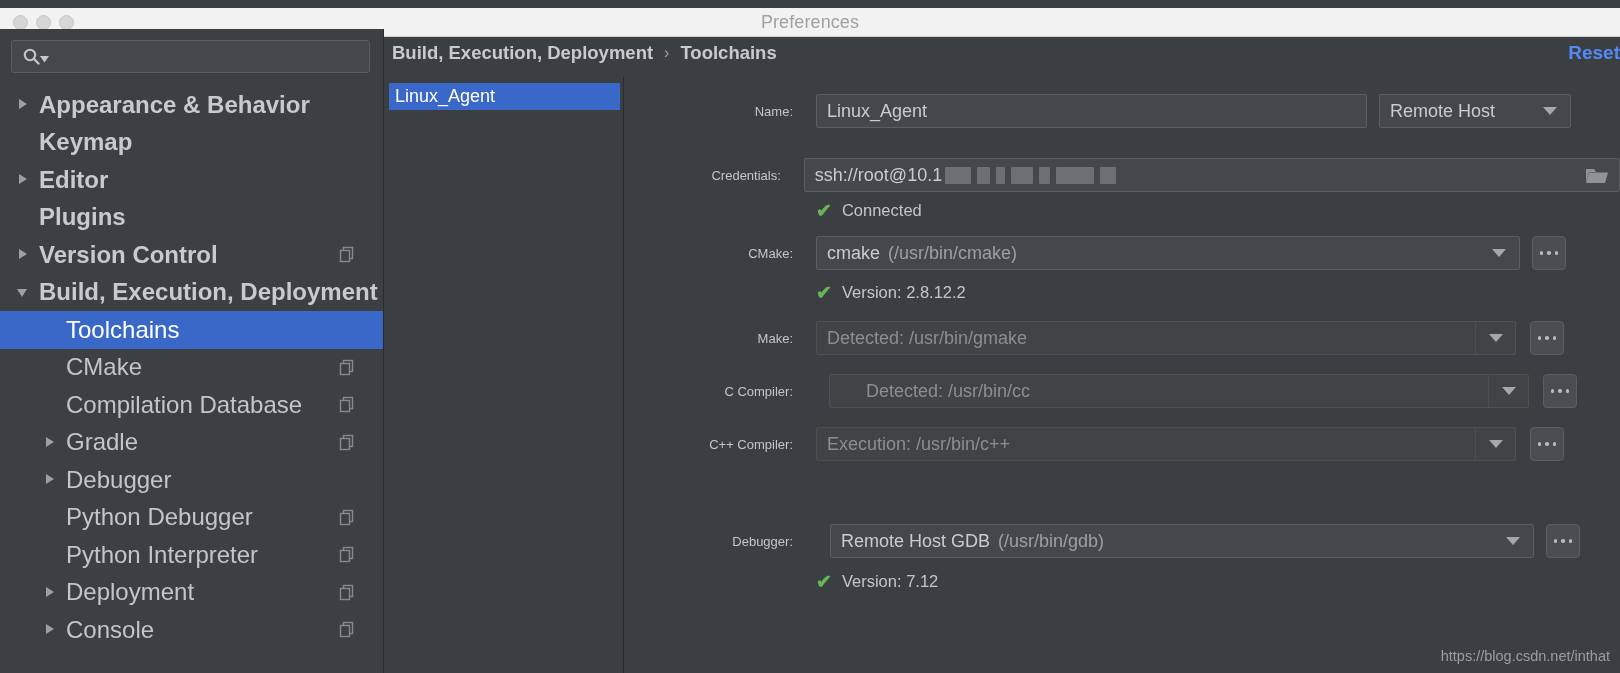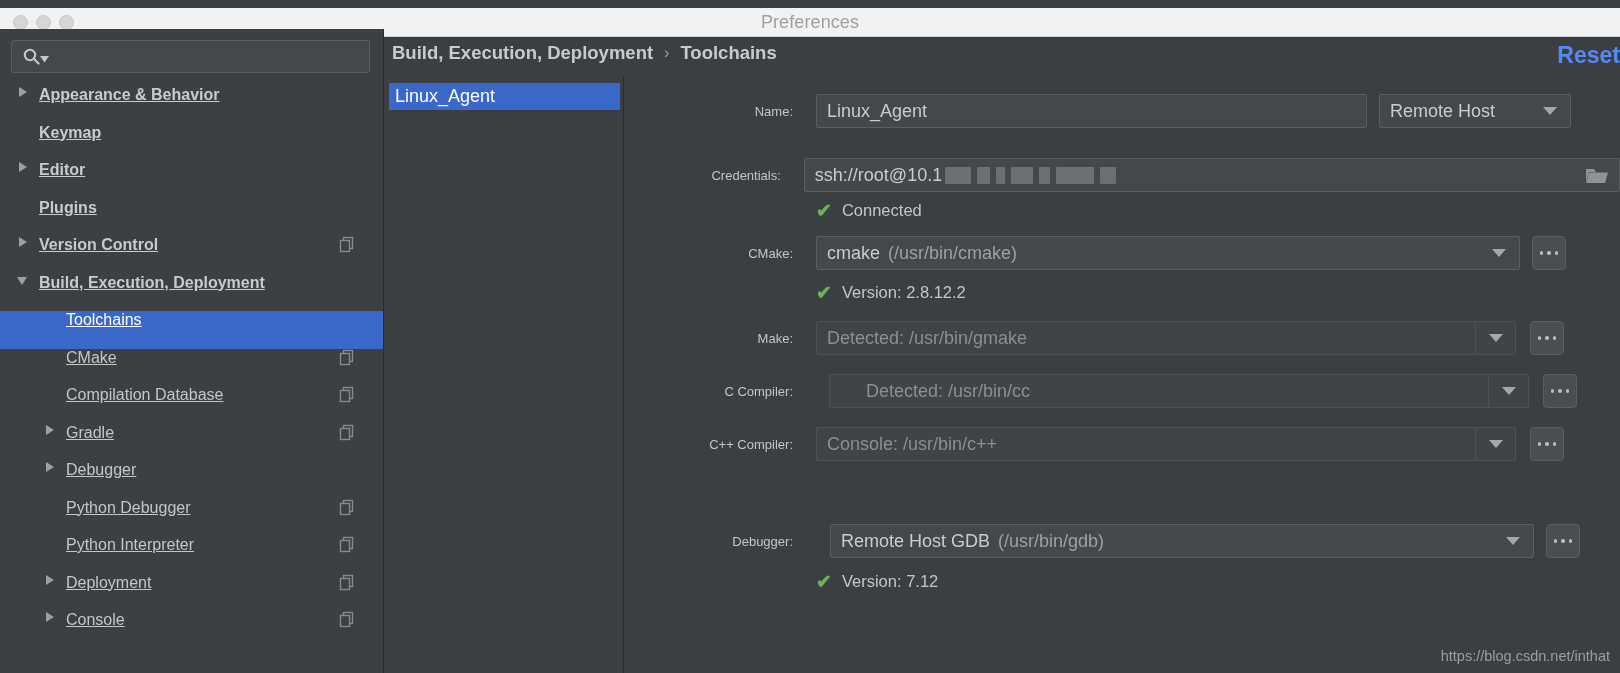--- a/index.html
+++ b/index.html
@@ -54,25 +54,24 @@
   .search-icon { display: flex; align-items: center; gap: 1px; }
   .search-icon svg { display: block; }
   .search-input-text {
     flex: 1; font-size: 14px; color: #c9ccce; padding-left: 6px;
   }
 
   .tree { margin-top: 13px; }
   .tree-row {
     position: relative;
     height: 37.5px;
-    display: flex; align-items: flex-start;
-    font-size: 16px;
+    display: flex; align-items: center;
+    font-size: 24px;
     color: #c3c6c9;
     white-space: nowrap;
-    text-decoration: underline;
   }
   .tree-row.bold { font-weight: bold; color: #c8cbce; }
   .tree-row.selected {
     background: #3a68c8;
     color: #ffffff;
   }
   .twisty {
     width: 13px; height: 13px;
     flex: 0 0 13px;
     position: relative;
@@ -118,21 +117,21 @@
   
   .breadcrumb {
     position: absolute; left: 392px; top: 42px;
     font-size: 18.5px; font-weight: bold; color: #c8cbce;
     display: flex; align-items: center; gap: 11px;
     white-space: nowrap;
   }
   .crumb-sep { color: #9aa0a4; font-weight: normal; font-size: 16px; }
   .reset-link {
     position: absolute; right: 0px; top: 42px;
-    font-size: 23px; font-weight: bold; color: #548af7;
+    font-size: 19px; font-weight: bold; color: #548af7;
     white-space: nowrap;
   }
 
   
   .form {
     position: absolute; left: 625px; top: 77px;
     width: 995px; height: 596px;
     overflow: hidden;
   }
   .row {
@@ -435,21 +434,21 @@
       <div class="ellipsis-btn" style="margin-left:14px;">
         <span></span>
         <span></span>
         <span></span>
       </div>
     </div>
 
     <div class="row" style="top:350px;">
       <div class="lbl" style="width:168px;">C++ Compiler:</div>
       <div class="field disabled" style="margin-left:23px;width:700px;">
-        <span>Console: /usr/bin/c++</span>
+        <span>Execution: /usr/bin/c++</span>
         <span class="combo-arrow divided"></span>
       </div>
       <div class="ellipsis-btn" style="margin-left:14px;">
         <span></span>
         <span></span>
         <span></span>
       </div>
     </div>
 
     <div class="row" style="top:447px;">

